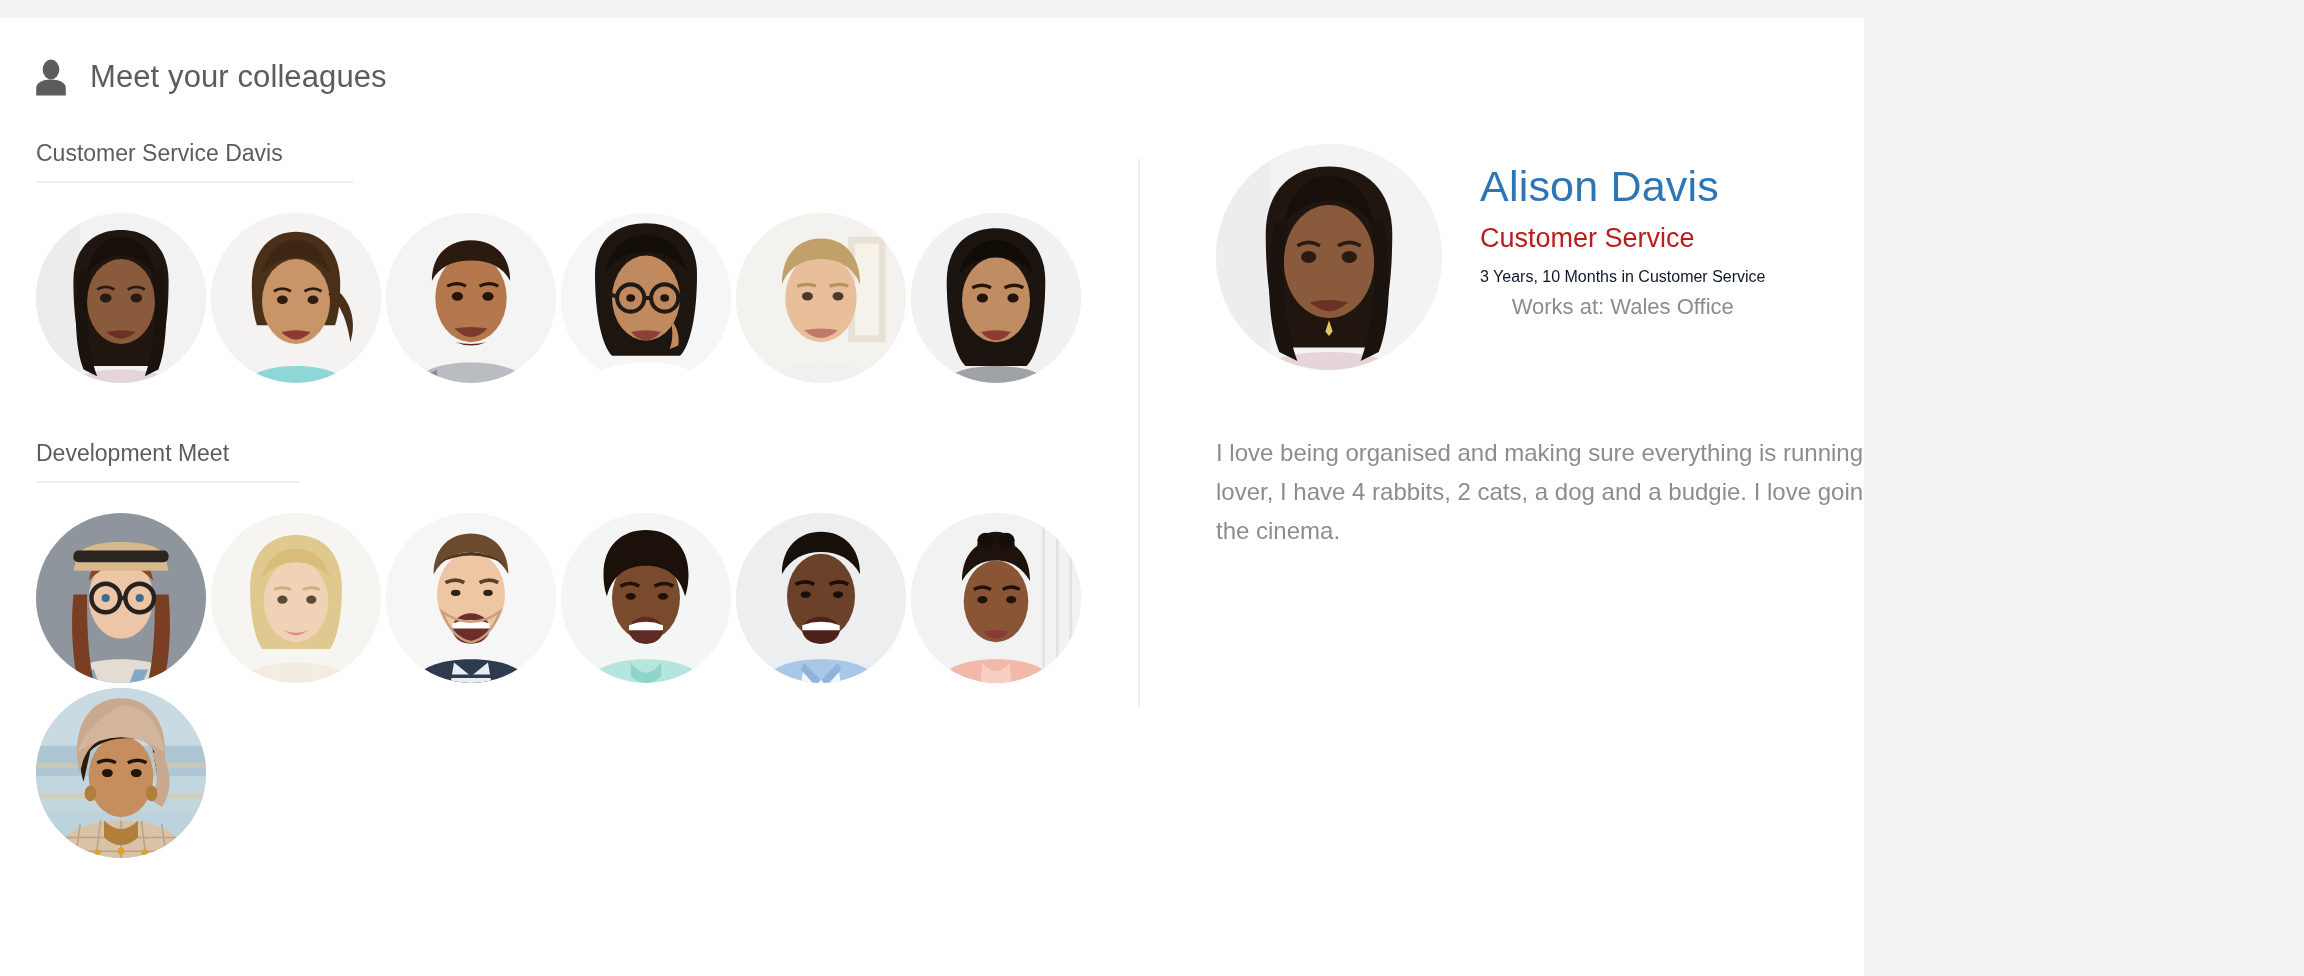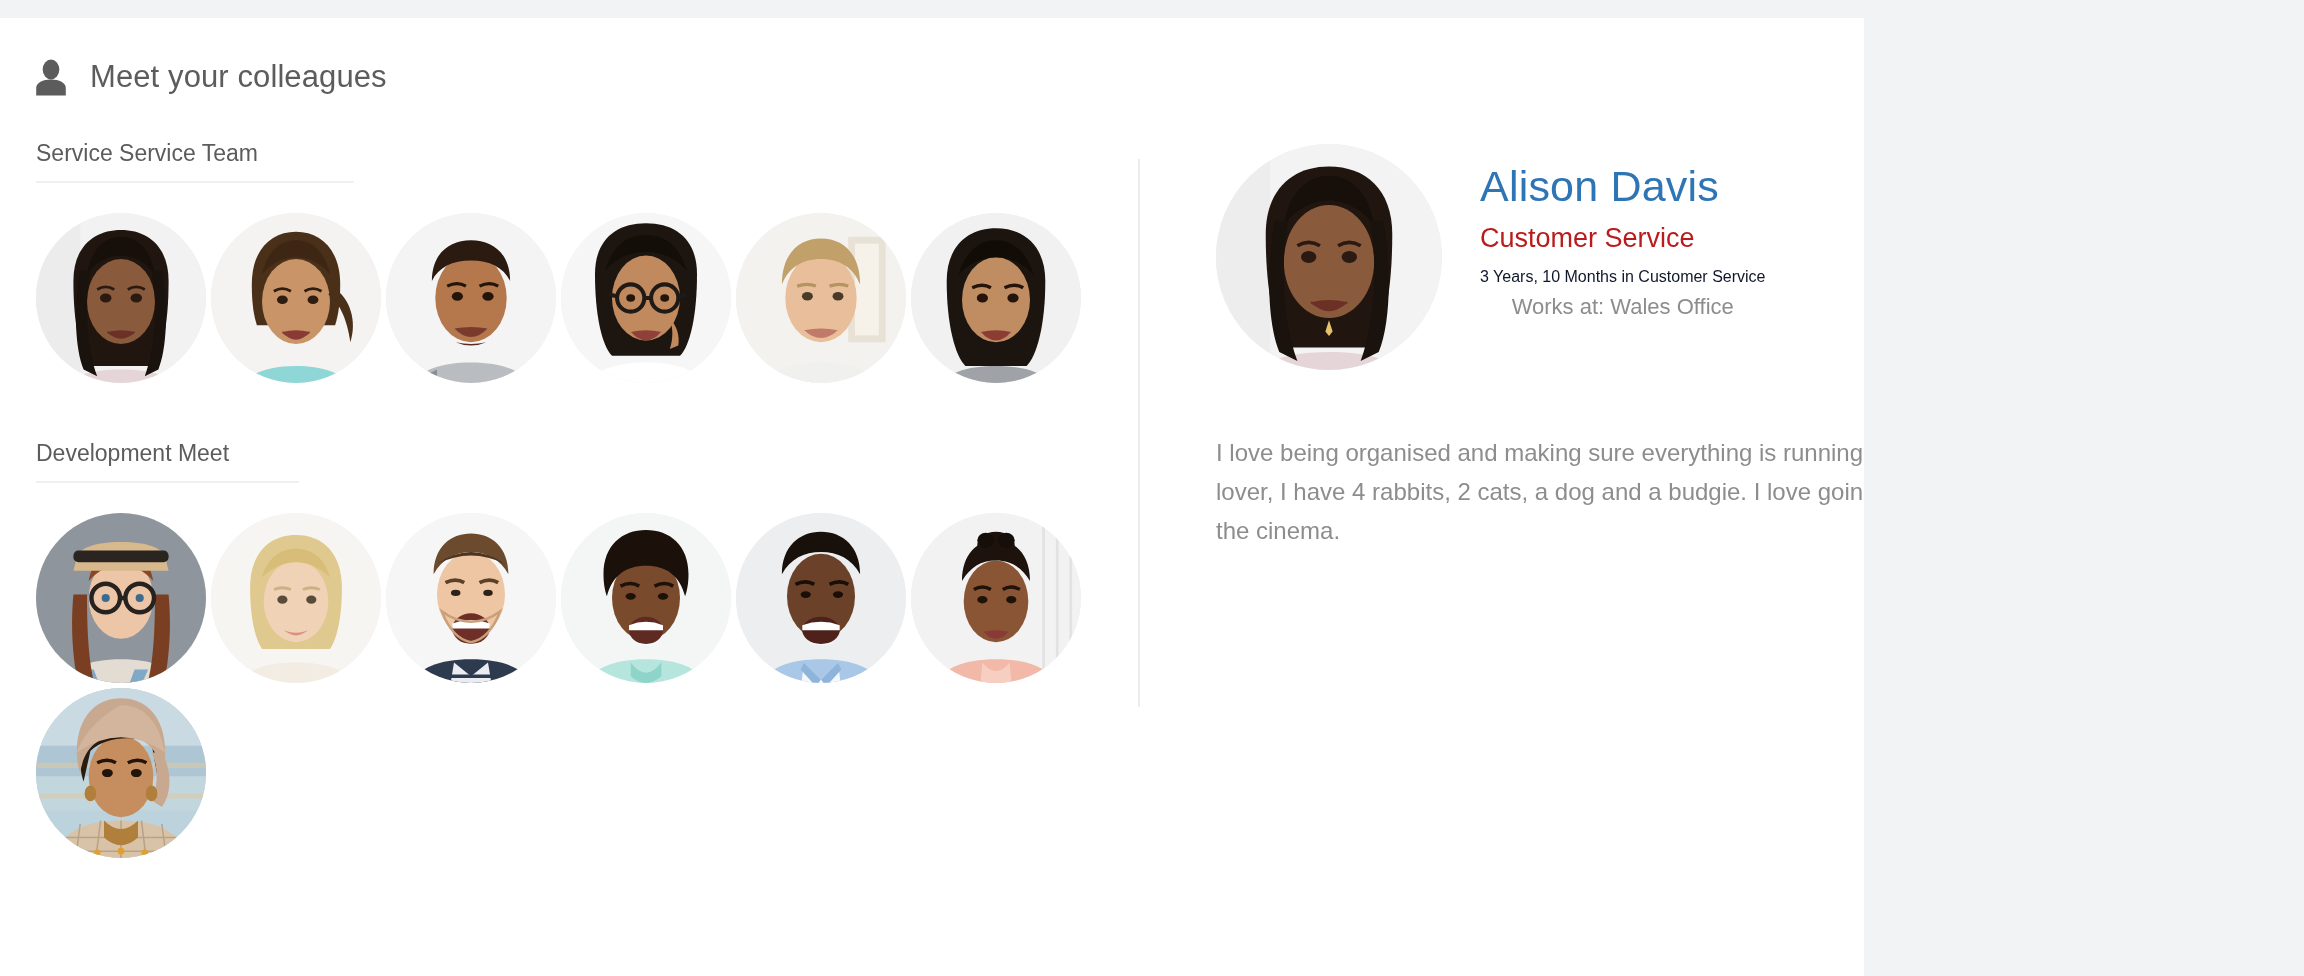--- a/index.html
+++ b/index.html
@@ -187,21 +187,21 @@
         </svg>
       </span>
       <span class="page-title">Meet your colleagues</span>
     </div>
 
     <div class="columns">
 
       <div class="left-col">
 
         <div class="team-group">
-          <div class="team-title">Service Service Team</div>
+          <div class="team-title">Customer Service Davis</div>
           <div class="team-rule w-cs"></div>
           <div class="avatar-row">
 
             <div class="avatar-cell">
               <div class="avatar">
                 <svg viewBox="0 0 100 100">
                   <rect width="100" height="100" fill="#f2f2f2"></rect>
                   <rect x="0" y="0" width="26" height="100" fill="#ececec"></rect>
                   <path d="M50 92 c-22 0-34 6-34 14 h68 c0-8-12-14-34-14z" fill="#e6d5d8"></path>
                   <path d="M22 40 c0-20 12-30 28-30 s28 10 28 30 c0 26-4 44-10 50 l-36 0 c-6-6-10-24-10-50z" fill="#20160f"></path>

